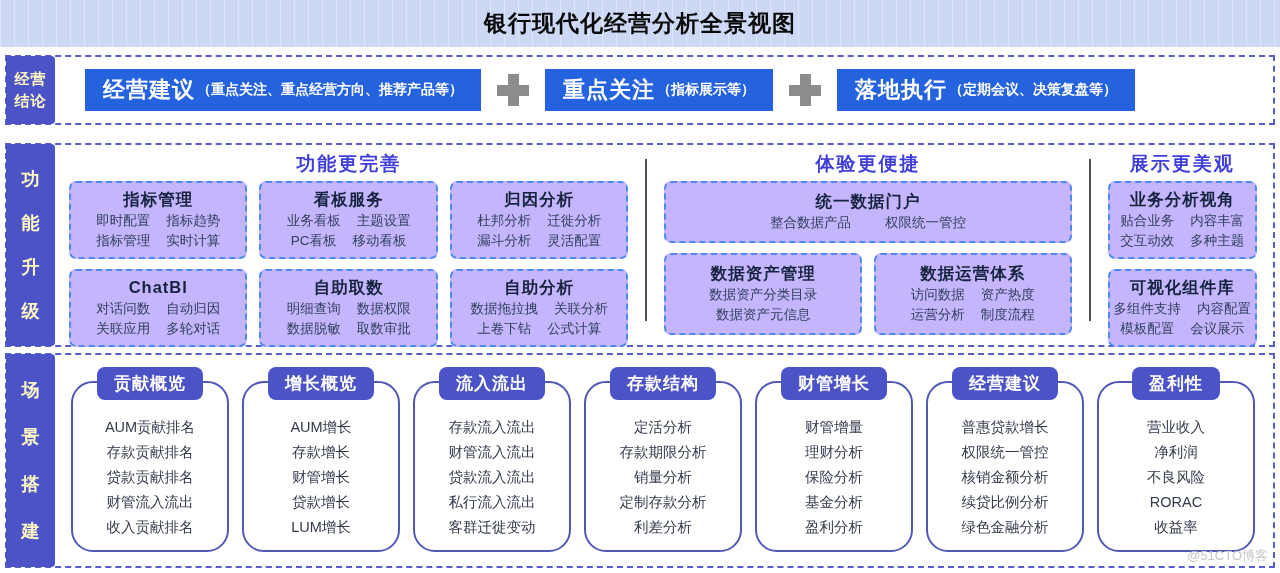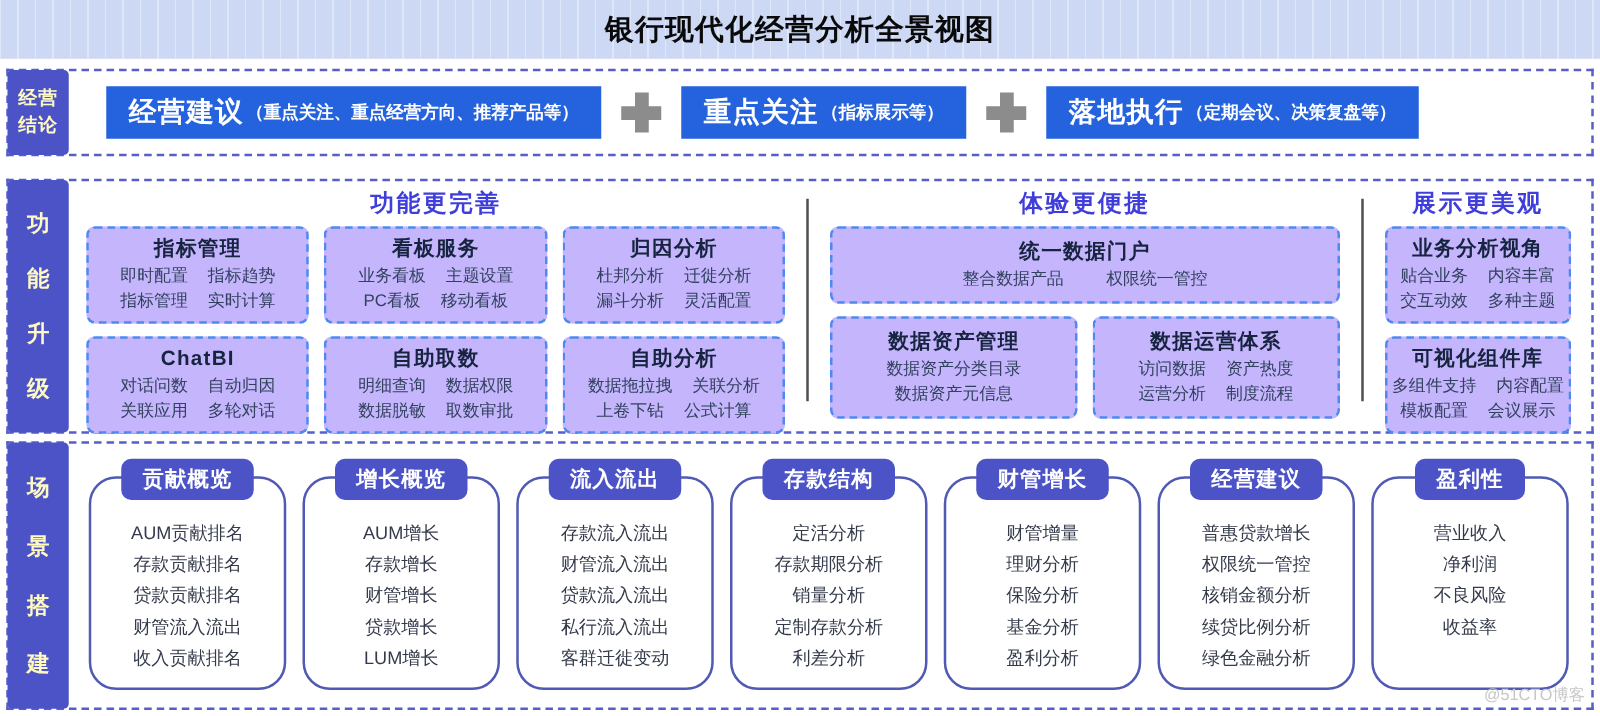--- a/index.html
+++ b/index.html
@@ -349,20 +349,21 @@
             <li>续贷比例分析</li>
             <li>绿色金融分析</li>
           </ul>
         </div>
         <div class="scard">
           <div class="scard-badge">盈利性</div>
           <ul>
             <li>营业收入</li>
             <li>净利润</li>
             <li>不良风险</li>
+            <li>RORAC</li>
             <li>收益率</li>
           </ul>
         </div>
       </div>
   </section>
 
   <div class="watermark">@51CTO博客</div>
 </div>
 
 </body></html>

